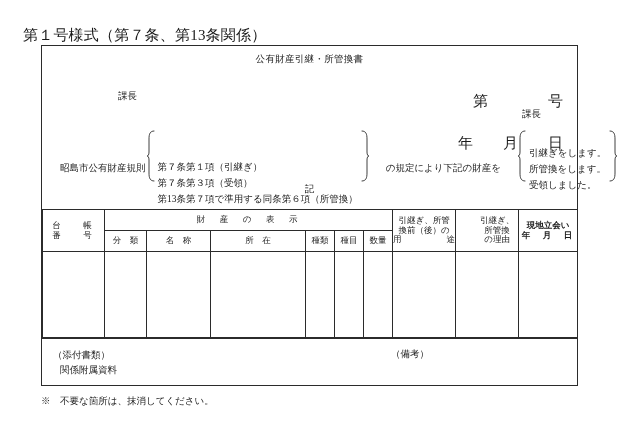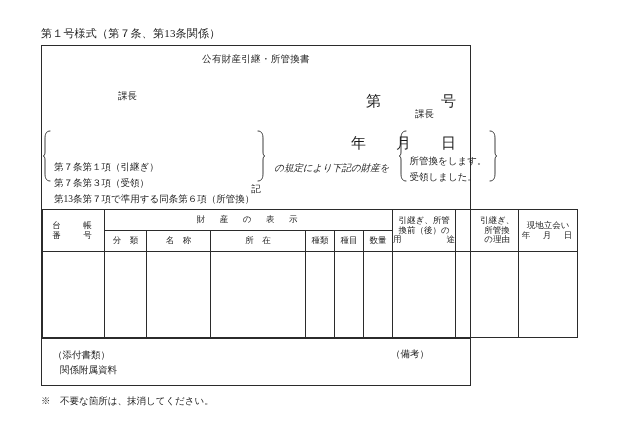--- a/index.html
+++ b/index.html
@@ -17,33 +17,33 @@
   .page {
     position: relative;
     width: 630px;
     height: 439px;
     background: #ffffff;
   }
 
   
   .form-no {
     position: absolute;
-    left: 41px;
+    left: 23px;
     top: 26px;
-    font-size: 11px;
+    font-size: 15px;
     letter-spacing: 0.2px;
     white-space: nowrap;
   }
 
   
   .doc-box {
     position: absolute;
     left: 41px;
     top: 45px;
-    width: 430px;
+    width: 537px;
     height: 341px;
     border: 1px solid #2b2b2b;
     box-sizing: border-box;
   }
 
   
   .upper {
     position: relative;
     height: 163px;
   }
@@ -103,22 +103,21 @@
   .brace svg { display: block; }
   .clause-list {
     line-height: 16px;
     white-space: nowrap;
     padding: 0 3px;
     margin-top: 29px;
   }
   .clause-list div { white-space: nowrap; }
   .mid-text {
     white-space: nowrap;
-    margin: 0 8px;
-    font-style: italic;
+    margin: 0 16px;
   }
   .action-list {
     line-height: 16px;
     white-space: nowrap;
     padding: 0 3px;
   }
   .ki-mark {
     position: absolute;
     top: 137px;
     left: 0;
@@ -160,21 +159,21 @@
   }
   .left-block {
     text-align: left;
     padding-left: 4px;
     line-height: 12px;
   }
   .left-block span { display: block; margin-left: 20px; }
   .genchi {
     line-height: 19px;
   }
-  .genchi span { display: block; }
+  .genchi span { display: block; font-weight: bold; }
   .genchi .ymd { letter-spacing: 2px; }
 
   
   .footer-box {
     position: relative;
     border-top: 1px solid #2b2b2b;
     height: 45px;
     font-size: 9.5px;
   }
   .attach {
@@ -216,20 +215,21 @@
       <div class="no-date">
         <span>第　　　　号</span>
         <span>年　　月　　日</span>
       </div>
 
       <div class="kacho-left">課長</div>
       <div class="kacho-right">課長</div>
 
       <div class="clause-row">
 
+        <div class="rule-name">昭島市公有財産規則</div>
 
         <div class="brace">
           <svg width="9" height="52" viewBox="0 0 9 52" fill="none" xmlns="http://www.w3.org/2000/svg">
             <path d="M8 1 C4 1 3 4 3 9 L3 22 C3 25 2 26 1 26 C2 26 3 27 3 30 L3 43 C3 48 4 51 8 51" stroke="#2b2b2b" stroke-width="0.9" fill="none" stroke-linecap="round"></path>
           </svg>
         </div>
 
         <div class="clause-list">
           <div>第７条第１項（引継ぎ）</div>
           <div>第７条第３項（受領）</div>
@@ -244,20 +244,21 @@
 
         <div class="mid-text">の規定により下記の財産を</div>
 
         <div class="brace">
           <svg width="9" height="52" viewBox="0 0 9 52" fill="none" xmlns="http://www.w3.org/2000/svg">
             <path d="M8 1 C4 1 3 4 3 9 L3 22 C3 25 2 26 1 26 C2 26 3 27 3 30 L3 43 C3 48 4 51 8 51" stroke="#2b2b2b" stroke-width="0.9" fill="none" stroke-linecap="round"></path>
           </svg>
         </div>
 
         <div class="action-list">
+          <div>引継ぎをします。</div>
           <div>所管換をします。</div>
           <div>受領しました。</div>
         </div>
 
         <div class="brace">
           <svg width="9" height="52" viewBox="0 0 9 52" fill="none" xmlns="http://www.w3.org/2000/svg">
             <path d="M1 1 C5 1 6 4 6 9 L6 22 C6 25 7 26 8 26 C7 26 6 27 6 30 L6 43 C6 48 5 51 1 51" stroke="#2b2b2b" stroke-width="0.9" fill="none" stroke-linecap="round"></path>
           </svg>
         </div>
 

